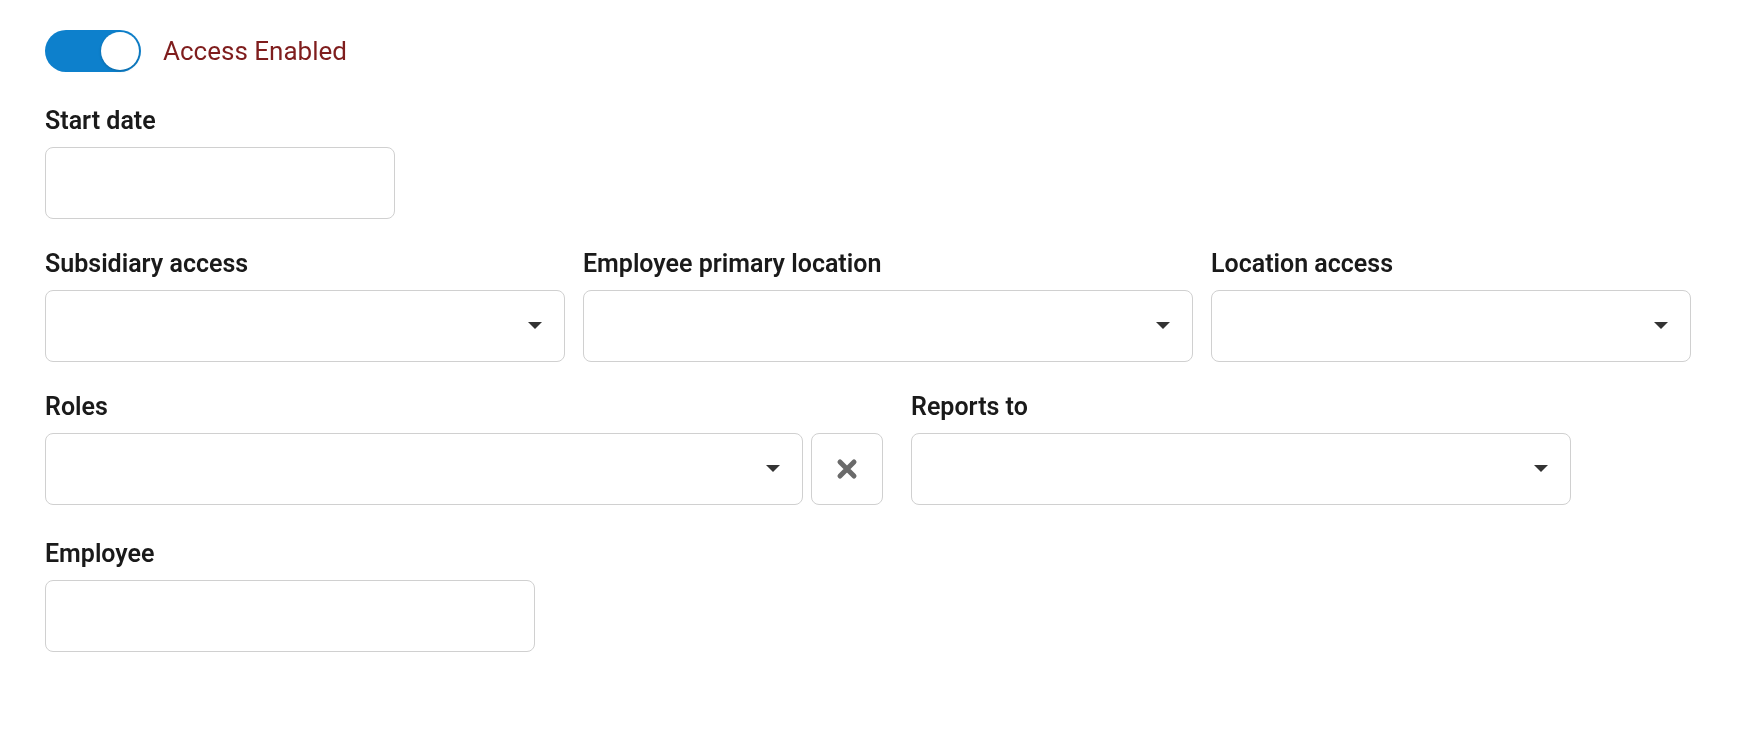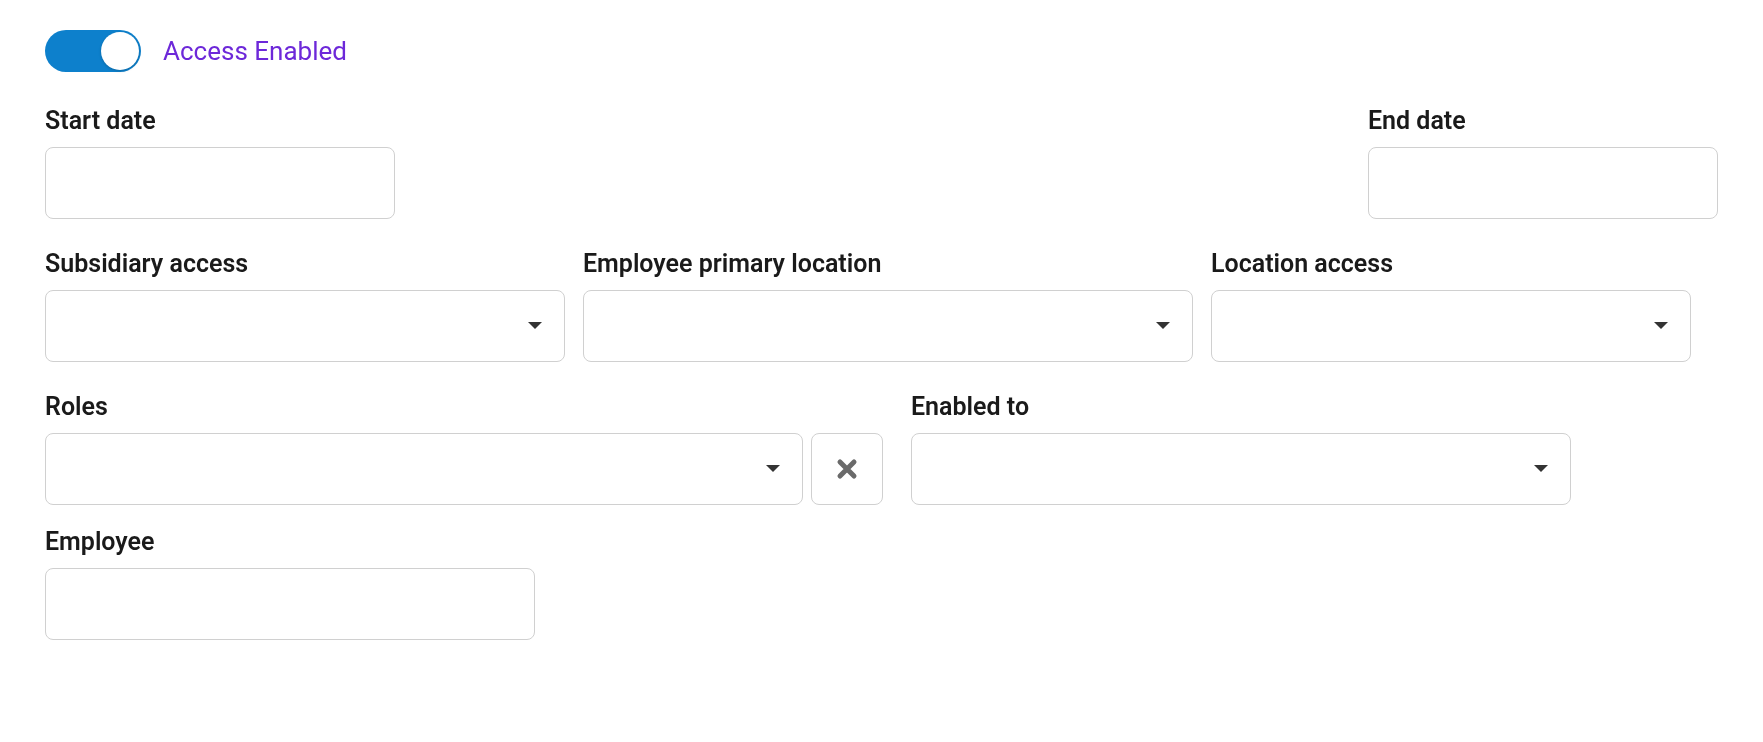--- a/index.html
+++ b/index.html
@@ -34,21 +34,21 @@
     top: 2px;
     width: 38px;
     height: 38px;
     background: #ffffff;
     border-radius: 50%;
     box-shadow: 0 1px 3px rgba(0,0,0,0.2);
   }
   .toggle-label {
     font-size: 26px;
     font-weight: 400;
-    color: #6d28d9;
+    color: #7f1d1d;
   }
   .field-group {
     display: flex;
     flex-wrap: wrap;
     gap: 36px;
     margin-bottom: 30px;
     justify-content: space-between;
   }
   .field {
     display: flex;
@@ -129,42 +129,38 @@
 
   .row2 {
     display: flex;
     gap: 18px;
     margin-bottom: 30px;
     flex-wrap: wrap;
   }
   .row3 {
     display: flex;
     gap: 28px;
-    margin-bottom: 22px;
+    margin-bottom: 34px;
     flex-wrap: wrap;
     align-items: center;
   }
 </style>
 </head>
 <body>
 
 <div class="toggle-row">
   <div class="toggle">
     <div class="toggle-knob"></div>
   </div>
   <span class="toggle-label">Access Enabled</span>
 </div>
 
 <div class="field-group">
   <div class="field">
     <label class="field-label">Start date</label>
-    <input type="text" class="text-input w-date" value="" style="">
-  </div>
-  <div class="field">
-    <label class="field-label">End date</label>
     <input type="text" class="text-input w-date" value="" style="">
   </div>
 </div>
 
 <div class="row2">
   <div class="field">
     <label class="field-label">Subsidiary access</label>
     <div class="select-wrap w-sub">
       <div class="select-input"></div>
       <span class="caret-down">
@@ -213,21 +209,21 @@
       <button class="clear-btn">
         <span>
           <svg width="22" height="22" viewBox="0 0 22 22">
             <path d="M4 4 L18 18 M18 4 L4 18" stroke="#6a6a6a" stroke-width="5" stroke-linecap="round"></path>
           </svg>
         </span>
       </button>
     </div>
   </div>
   <div class="field">
-    <label class="field-label">Enabled to</label>
+    <label class="field-label">Reports to</label>
     <div class="select-wrap w-reports">
       <div class="select-input"></div>
       <span class="caret-down">
         <svg width="16" height="10" viewBox="0 0 16 10">
             <path d="M1 1 L8 8 L15 1 Z" fill="#333"></path>
           </svg>
       </span>
     </div>
   </div>
 </div>

